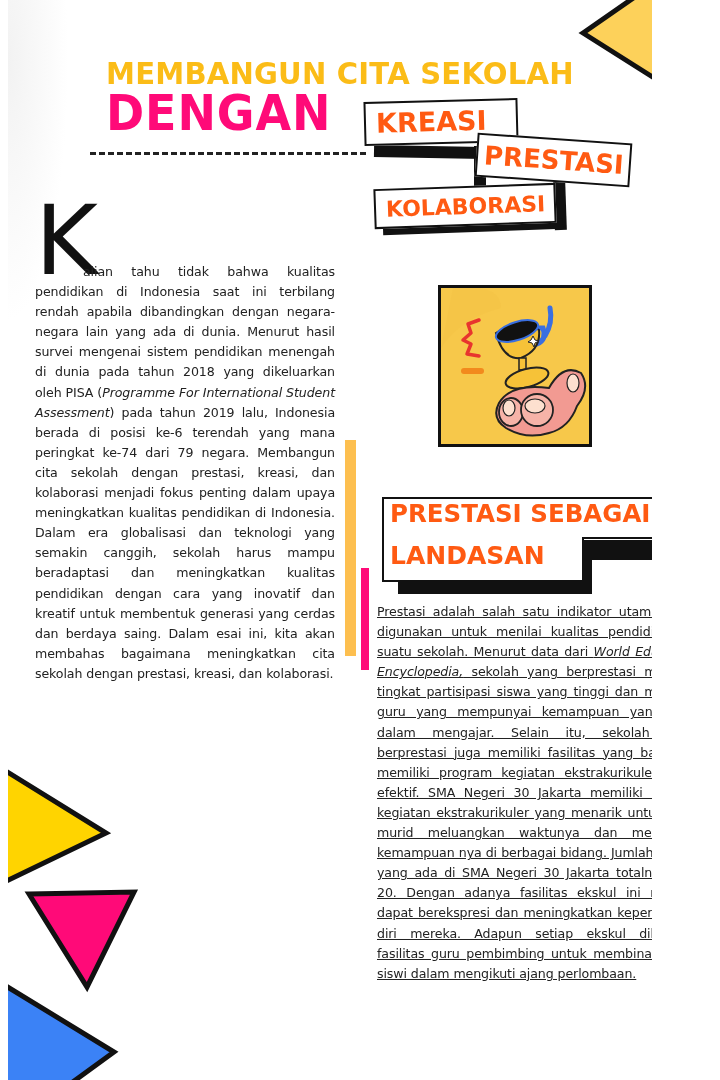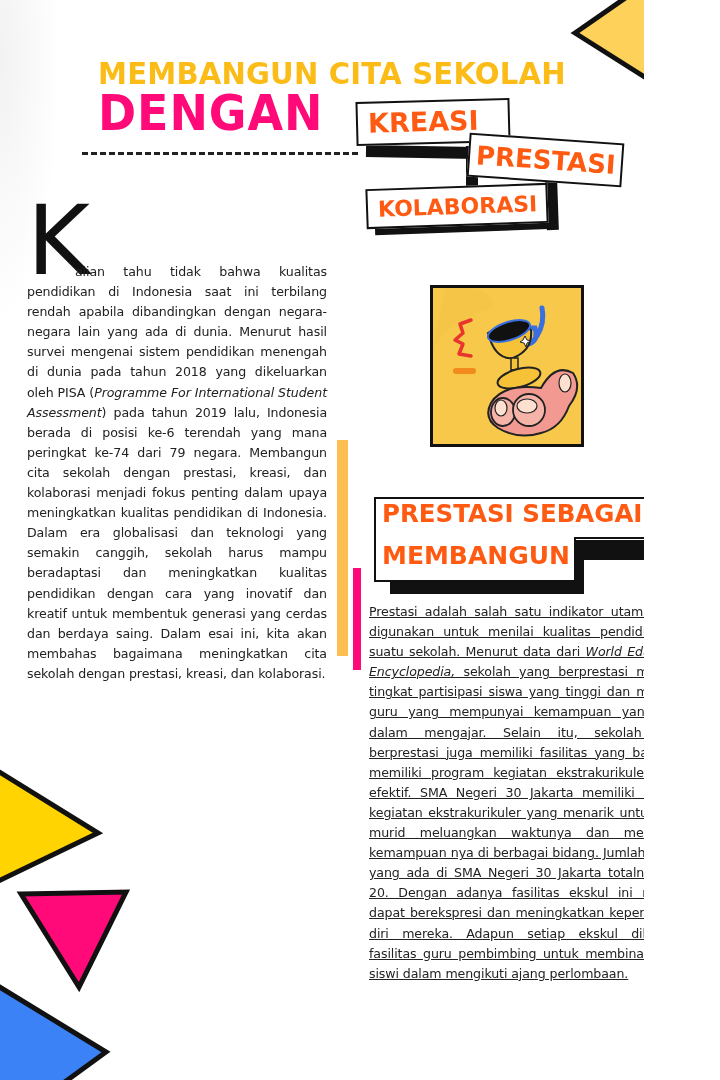--- a/index.html
+++ b/index.html
@@ -1,18 +1,18 @@
 <!DOCTYPE html>
 <html><head>
 <meta charset="utf-8">
 <style>
   * { box-sizing: border-box; margin: 0; padding: 0; }
   html, body { width: 720px; height: 1080px; overflow: hidden; background: #ffffff; }
   body { position: relative; font-family: "DejaVu Sans", sans-serif; color: #1a1a1a; }
-  .page { position: absolute; left: 0; top: 0; width: 644px; height: 1080px; overflow: hidden;
+  .page { position: absolute; left: 8px; top: 0; width: 644px; height: 1080px; overflow: hidden;
     background: radial-gradient(ellipse 60px 260px at 0px 60px, #f2f2f2 0%, #ffffff 100%); }
 
   .deco { position: absolute; left: 0; top: 0; }
 
   
   .title-top { position: absolute; left: 98px; top: 56px; font-family: "DejaVu Sans", sans-serif; font-weight: bold;
     font-size: 30px; letter-spacing: 0.2px; color: #fbbc17; white-space: nowrap; transform: scaleX(0.97); transform-origin: left top; }
   .title-dengan { position: absolute; left: 98px; top: 84px; font-family: "DejaVu Sans", sans-serif; font-weight: bold;
     font-size: 50px; color: #ff0a78; letter-spacing: 1px; white-space: nowrap; transform: scaleX(0.92); transform-origin: left top; }
   .dash-line { position: absolute; left: 82px; top: 152px; width: 276px; height: 0; border-top: 3px dashed #222; }
@@ -103,17 +103,17 @@
     </svg>
   </div>
 
   <div class="sec-shadow1"></div>
   <div class="sec-shadow2"></div>
   <div class="sec-line1"></div>
   <div class="sec-line2"></div>
   <div class="sec-edge"></div>
   <div class="sec-line1-fill"></div>
   <div class="sec-text1">PRESTASI SEBAGAI</div>
-  <div class="sec-text2">MEMBANGUN</div>
+  <div class="sec-text2">LANDASAN</div>
 
   <p class="body-text right-text"><span>Prestasi adalah salah satu indikator utama yang digunakan untuk menilai kualitas pendidikan di suatu sekolah. Menurut data dari </span><i>World Education Encyclopedia,</i><span> sekolah yang berprestasi memiliki tingkat partisipasi siswa yang tinggi dan memiliki guru yang mempunyai kemampuan yang baik dalam mengajar. Selain itu, sekolah yang berprestasi juga memiliki fasilitas yang baik dan memiliki program kegiatan ekstrakurikuler yang efektif. SMA Negeri 30 Jakarta memiliki banyak kegiatan ekstrakurikuler yang menarik untuk para murid meluangkan waktunya dan mengasah kemampuan nya di berbagai bidang. Jumlah ekskul yang ada di SMA Negeri 30 Jakarta totalnya ada 20. Dengan adanya fasilitas ekskul ini mereka dapat berekspresi dan meningkatkan kepercayaan diri mereka. Adapun setiap ekskul diberikan fasilitas guru pembimbing untuk membina siswa-siswi dalam mengikuti ajang perlombaan.</span></p>
 
 </div>
 
 </body></html>

